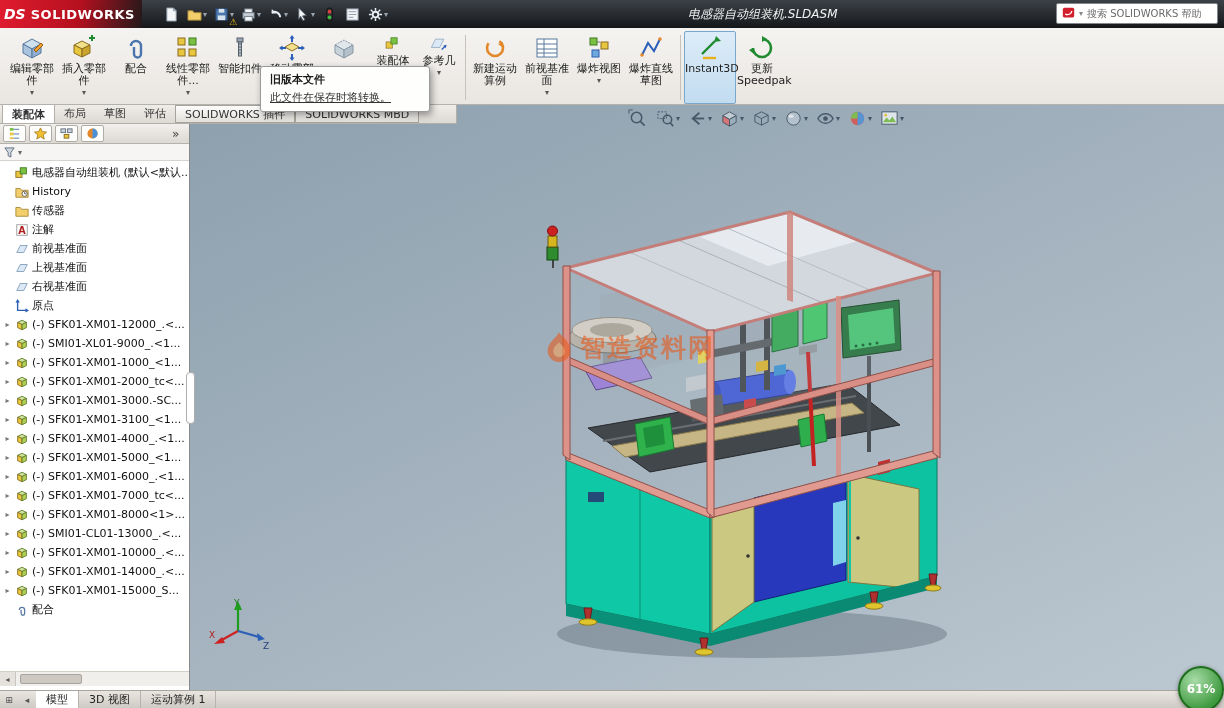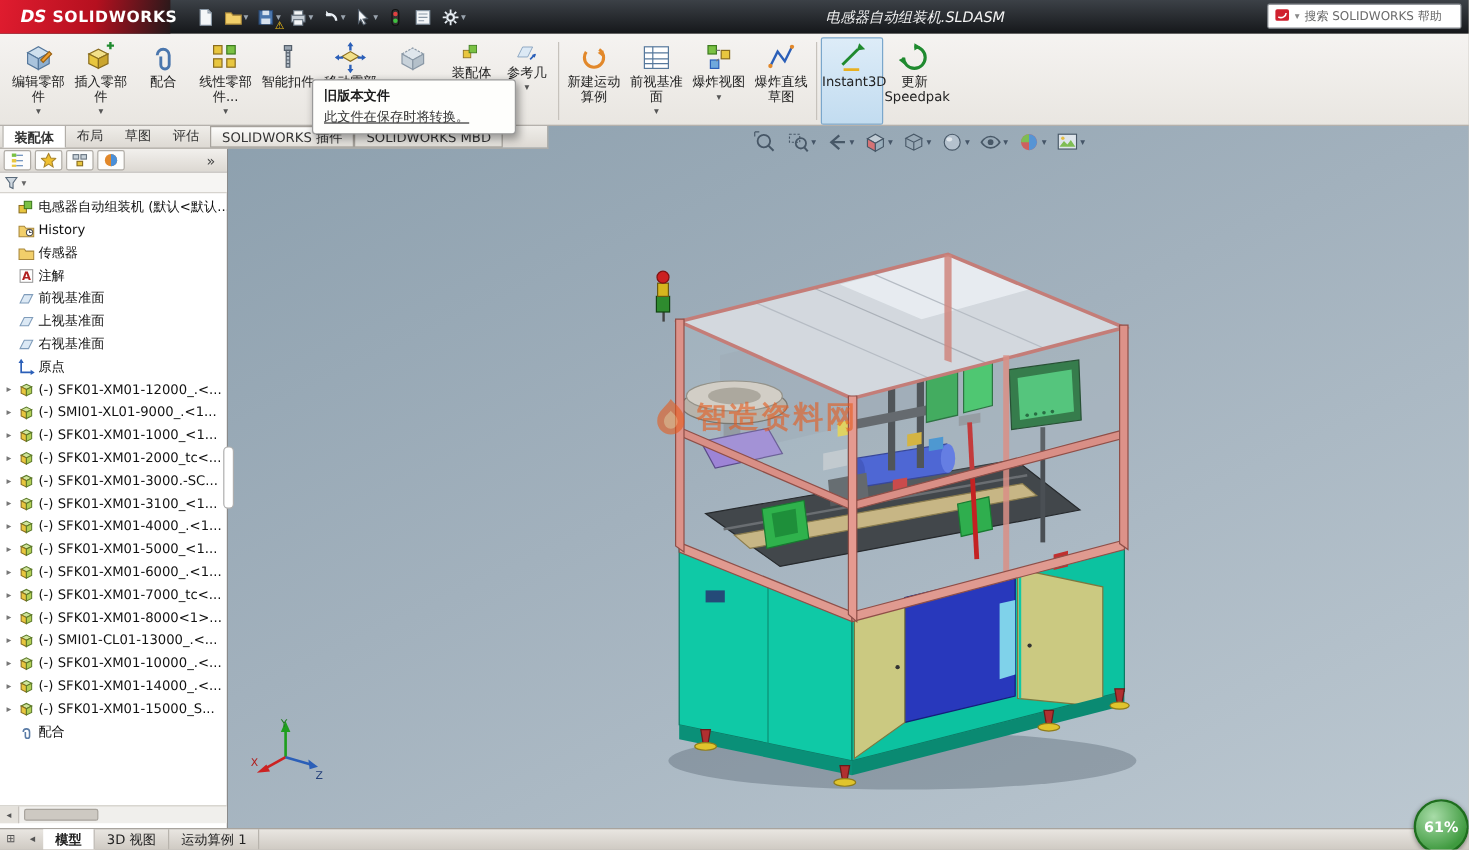--- a/index.html
+++ b/index.html
@@ -2,21 +2,21 @@
 <html><head>
 <meta charset="utf-8">
 <style>
   *{margin:0;padding:0;box-sizing:border-box;font-family:"DejaVu Sans","Liberation Sans",sans-serif;}
   html,body{width:1224px;height:708px;overflow:hidden;}
   body{position:relative;background:#c8c4be;font-size:11px;}
 
   
   .titlebar{position:absolute;top:0;left:0;width:1224px;height:28px;
     background:linear-gradient(#3c4147,#15171a);display:flex;align-items:center;color:#e8e8e8;z-index:30;}
-  .logo{width:142px;height:28px;display:flex;align-items:center;padding-left:17px;gap:5px;
+  .logo{width:142px;height:28px;display:flex;align-items:center;padding-left:4px;gap:5px;
     background:linear-gradient(100deg,#e01c2f 0%,#b5101f 55%,#23191a 100%);}
   .logo-mark{font-weight:bold;font-style:italic;font-size:14px;color:#fff;}
   .logo-text{font-weight:bold;font-size:13px;color:#fff;letter-spacing:.5px;}
   .tb-icons{display:flex;align-items:center;gap:3px;margin-left:20px;}
   .tb-icon{position:relative;height:22px;display:flex;align-items:center;justify-content:center;
     padding:0 2px;border-radius:2px;cursor:default;}
   .tb-icon svg{width:15px;height:15px;display:block;}
   .tb-icon.warning::after{content:"⚠";position:absolute;right:-1px;bottom:-2px;font-size:9px;color:#f2c018;}
   .tb-caret{color:#9aa4ae;font-size:8px;margin-left:1px;}
   .tb-title{position:absolute;left:688px;top:0;height:28px;display:flex;align-items:center;
@@ -94,21 +94,21 @@
   .watermark-text{font-size:25px;font-weight:bold;color:#e65c1e;letter-spacing:2px;white-space:nowrap;}
   .triad{position:absolute;left:18px;top:490px;}
 
   
   .bottombar{position:absolute;bottom:0;left:0;width:1224px;height:18px;
     background:linear-gradient(#e9e6e1,#cfcac3);border-top:1px solid #a8a49e;
     display:flex;align-items:center;z-index:30;}
   .bb-icon{width:18px;text-align:center;color:#555;font-size:9px;}
   .btab{padding:1px 10px;height:17px;display:flex;align-items:center;border-right:1px solid #b8b4ad;
     color:#222;white-space:nowrap;}
-  .btab.active{background:#fff;font-weight:bold;}
+  .btab.active{background:#fff;font-weight:normal;}
   .badge{position:absolute;right:0px;bottom:-4px;width:46px;height:46px;border-radius:50%;
     background:radial-gradient(circle at 35% 30%,#a8dca8,#3f9a3f 72%);border:2px solid #1e6e1e;
     color:#fff;font-weight:bold;font-size:12px;display:flex;align-items:center;justify-content:center;
     z-index:40;box-shadow:0 1px 4px rgba(0,0,0,.45);}
 </style>
 </head>
 <body>
 
 <div class="titlebar">
   <div class="logo">

